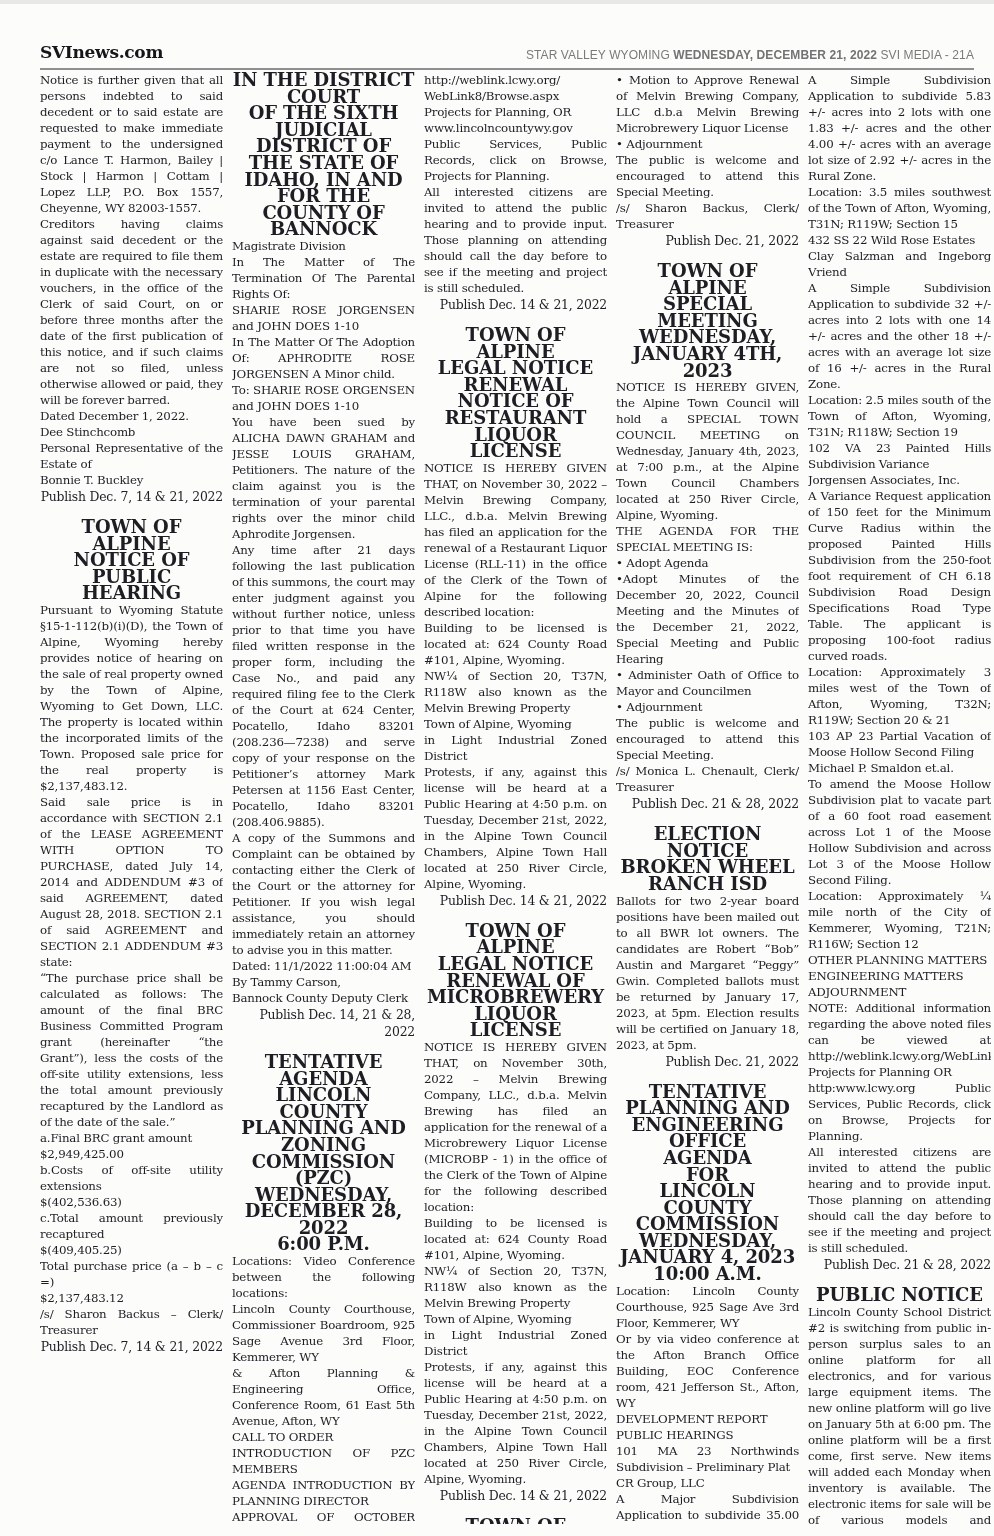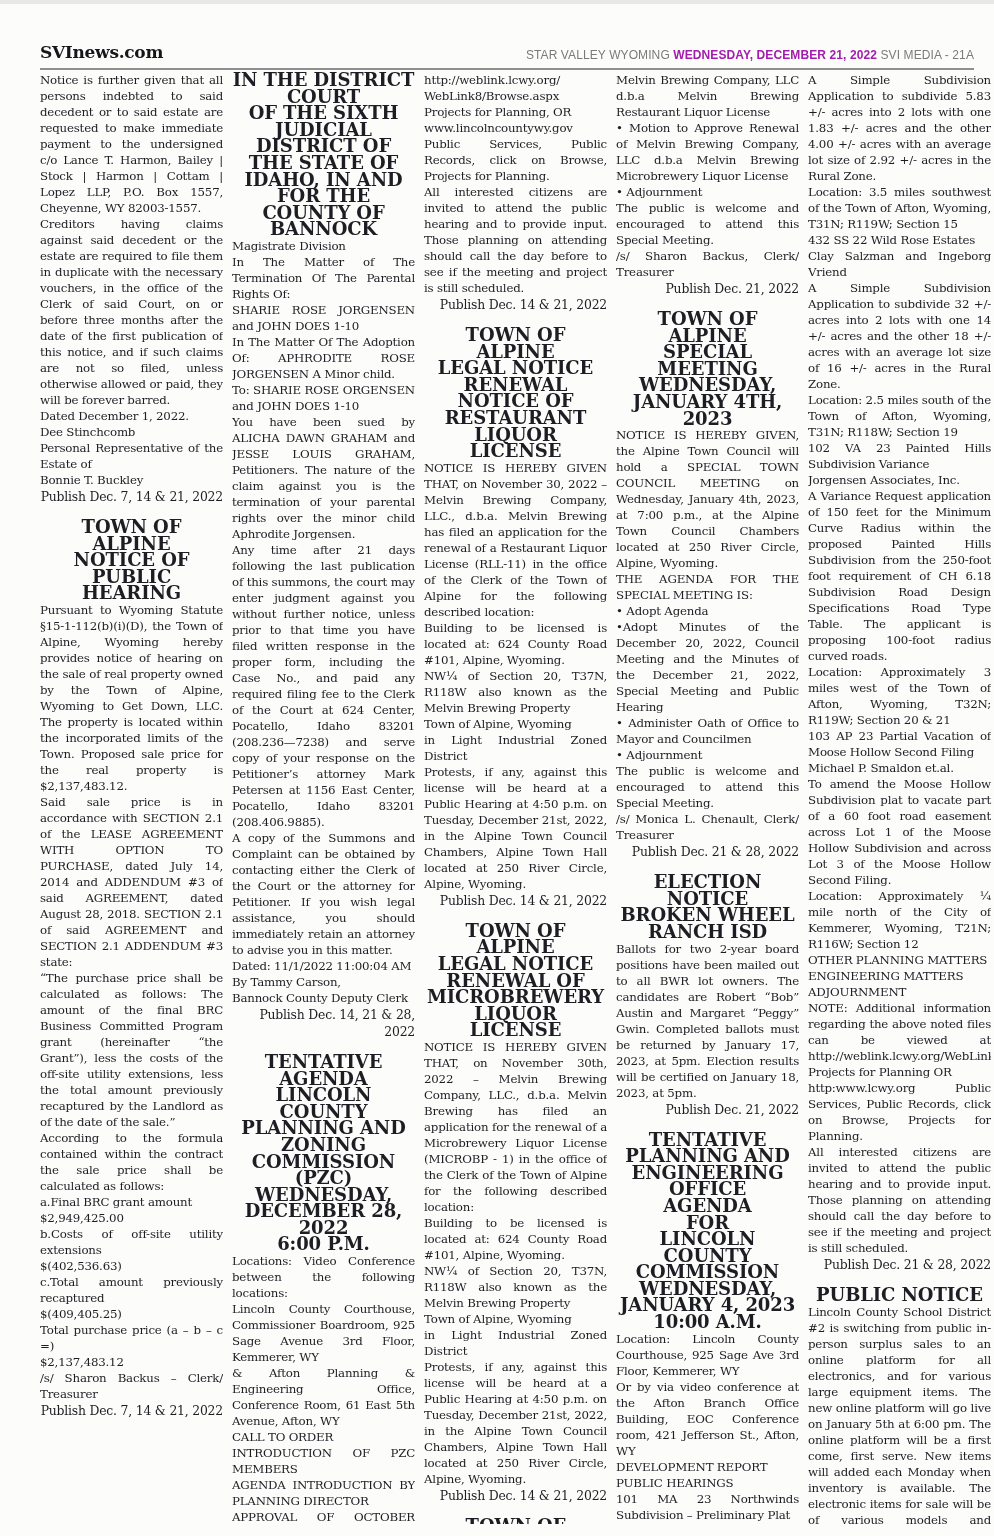--- a/index.html
+++ b/index.html
@@ -4,21 +4,21 @@
 <style>
   html,body{margin:0;padding:0;background:#e8e8e6;}
   #page{position:relative;width:994px;height:1536px;background:#fcfcfa;
         font-family:"DejaVu Serif", serif;color:#1d1d24;overflow:hidden;margin:4px auto;}
   
   #masthead{position:absolute;left:40px;right:20px;top:38px;display:flex;
             justify-content:space-between;align-items:flex-end;}
   .site{font-weight:bold;font-size:17px;letter-spacing:-0.3px;color:#15151a;}
   .mast{font-family:"Liberation Sans", sans-serif;font-size:12px;color:#7a7a7a;
         letter-spacing:0.1px;white-space:nowrap;}
-  .mast .strong{color:#a21caf;font-weight:bold;}
+  .mast .strong{color:#737373;font-weight:bold;}
   #mast-rule{position:absolute;left:40px;right:20px;top:64px;height:2px;background:#8f8f8f;}
   
   #columns{position:absolute;left:40px;top:68px;display:flex;gap:9px;}
   .col{width:183px;height:1452px;overflow:hidden;}
   .blk{font-size:11.8px;line-height:16px;letter-spacing:-0.2px;}
   .blk.body{text-align:justify;}
   .blk.heading{font-weight:bold;text-align:center;white-space:pre-line;
                font-size:18px;line-height:16.6px;letter-spacing:-0.1px;}
   .blk.heading:not(:first-child){margin-top:14px;}
   .blk.publish{font-weight:normal;text-align:right;white-space:pre-line;
@@ -40,21 +40,20 @@
         <div class="blk body">Dated December 1, 2022.</div>
         <div class="blk body">Dee Stinchcomb</div>
         <div class="blk body">Personal Representative of the Estate of</div>
         <div class="blk body">Bonnie T. Buckley</div>
         <div class="blk publish">Publish Dec. 7, 14 &amp; 21, 2022</div>
         <div class="blk heading">TOWN OF ALPINE
 NOTICE OF PUBLIC HEARING</div>
         <div class="blk body">Pursuant to Wyoming Statute §15-1-112(b)(i)(D), the Town of Alpine, Wyoming hereby provides notice of hearing on the sale of real property owned by the Town of Alpine, Wyoming to Get Down, LLC. The property is located within the incorporated limits of the Town.  Proposed sale price for the real property is $2,137,483.12.</div>
         <div class="blk body">Said sale price is in accordance with SECTION 2.1 of the LEASE AGREEMENT WITH OPTION TO PURCHASE, dated July 14, 2014 and ADDENDUM #3 of said AGREEMENT, dated August 28, 2018.  SECTION 2.1 of said AGREEMENT and SECTION 2.1 ADDENDUM #3 state:</div>
         <div class="blk body">“The purchase price shall be calculated as follows: The amount of the final BRC Business Committed Program grant (hereinafter “the Grant”), less the costs of the off-site utility extensions, less the total amount previously recaptured by the Landlord as of the date of the sale.”</div>
-        <div class="blk body">According to the formula contained within the contract the sale price shall be calculated as follows:</div>
         <div class="blk body">a.Final BRC grant amount</div>
         <div class="blk body">$2,949,425.00</div>
         <div class="blk body">b.Costs of off-site utility extensions</div>
         <div class="blk body">$(402,536.63)</div>
         <div class="blk body">c.Total amount previously recaptured</div>
         <div class="blk body">$(409,405.25)</div>
         <div class="blk body">Total purchase price (a – b – c =)</div>
         <div class="blk body">$2,137,483.12</div>
         <div class="blk body">/s/ Sharon Backus – Clerk/ Treasurer</div>
         <div class="blk publish">Publish Dec. 7, 14 &amp; 21, 2022</div>
@@ -124,21 +123,20 @@
         <div class="blk body">NW¼ of Section 20, T37N, R118W also known as the Melvin Brewing Property</div>
         <div class="blk body">Town of Alpine, Wyoming</div>
         <div class="blk body">in Light Industrial Zoned District</div>
         <div class="blk body">Protests, if any, against this license will be heard at a Public Hearing at 4:50 p.m. on Tuesday, December 21st, 2022, in the Alpine Town Council Chambers, Alpine Town Hall located at 250 River Circle, Alpine, Wyoming.</div>
         <div class="blk publish">Publish Dec. 14 &amp; 21, 2022</div>
         <div class="blk heading">TOWN OF ALPINE
 SPECIAL MEETING
 WEDNESDAY, DECEMBER 21, 2022</div>
       </div>
       <div class="col">
-        <div class="blk body">Melvin Brewing Company, LLC d.b.a Melvin Brewing Restaurant Liquor License</div>
         <div class="blk body">• Motion to Approve Renewal of Melvin Brewing Company, LLC d.b.a Melvin Brewing Microbrewery Liquor License</div>
         <div class="blk body">• Adjournment</div>
         <div class="blk body">The public is welcome and encouraged to attend this Special Meeting.</div>
         <div class="blk body">/s/ Sharon Backus, Clerk/ Treasurer</div>
         <div class="blk publish">Publish Dec. 21, 2022</div>
         <div class="blk heading">TOWN OF ALPINE
 SPECIAL MEETING
 WEDNESDAY, JANUARY 4TH, 2023</div>
         <div class="blk body">NOTICE IS HEREBY GIVEN, the Alpine Town Council will hold a SPECIAL TOWN COUNCIL MEETING on Wednesday, January 4th, 2023, at 7:00 p.m., at the Alpine Town Council Chambers located at 250 River Circle, Alpine, Wyoming.</div>
         <div class="blk body">THE AGENDA FOR THE SPECIAL MEETING IS:</div>

